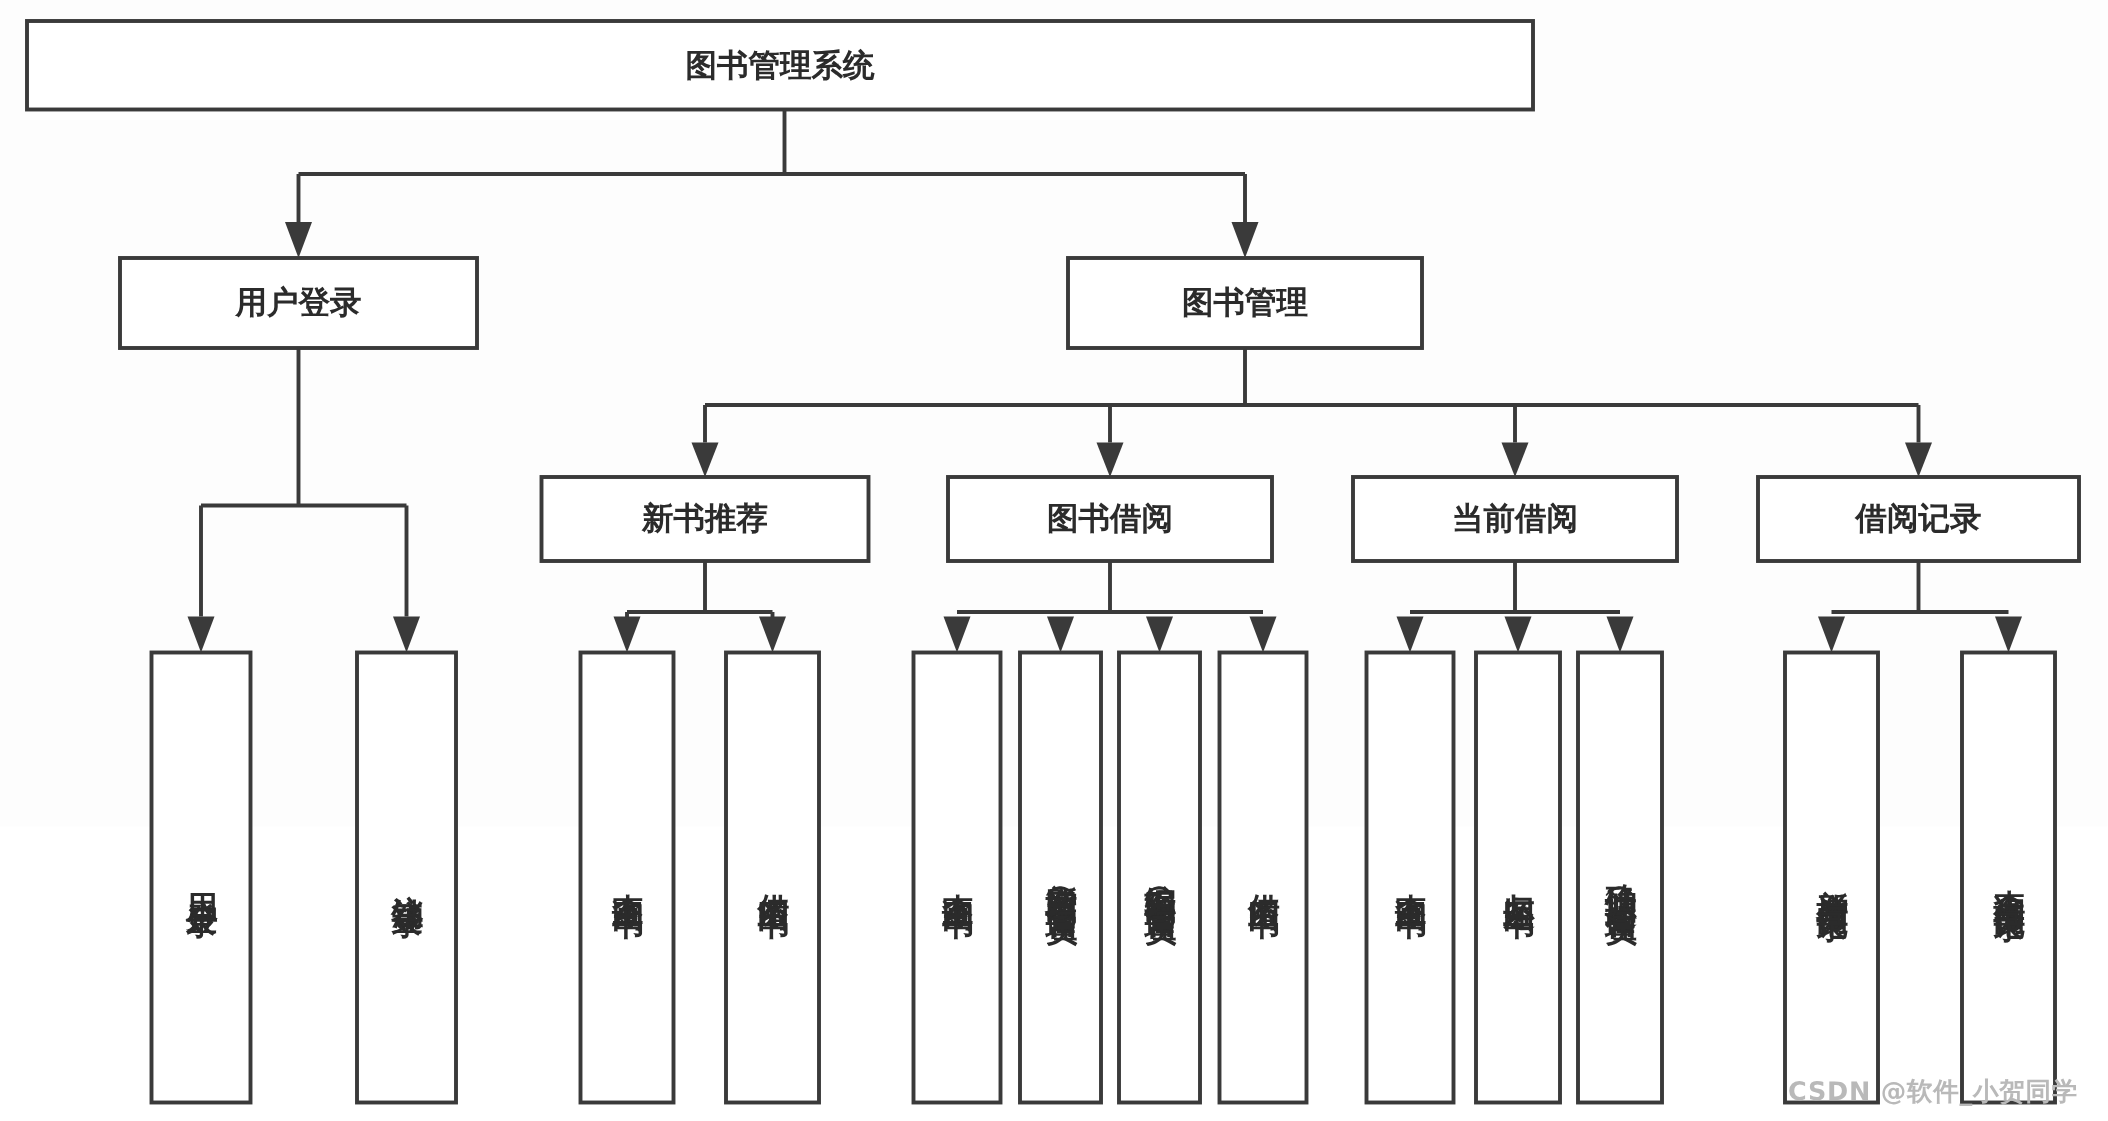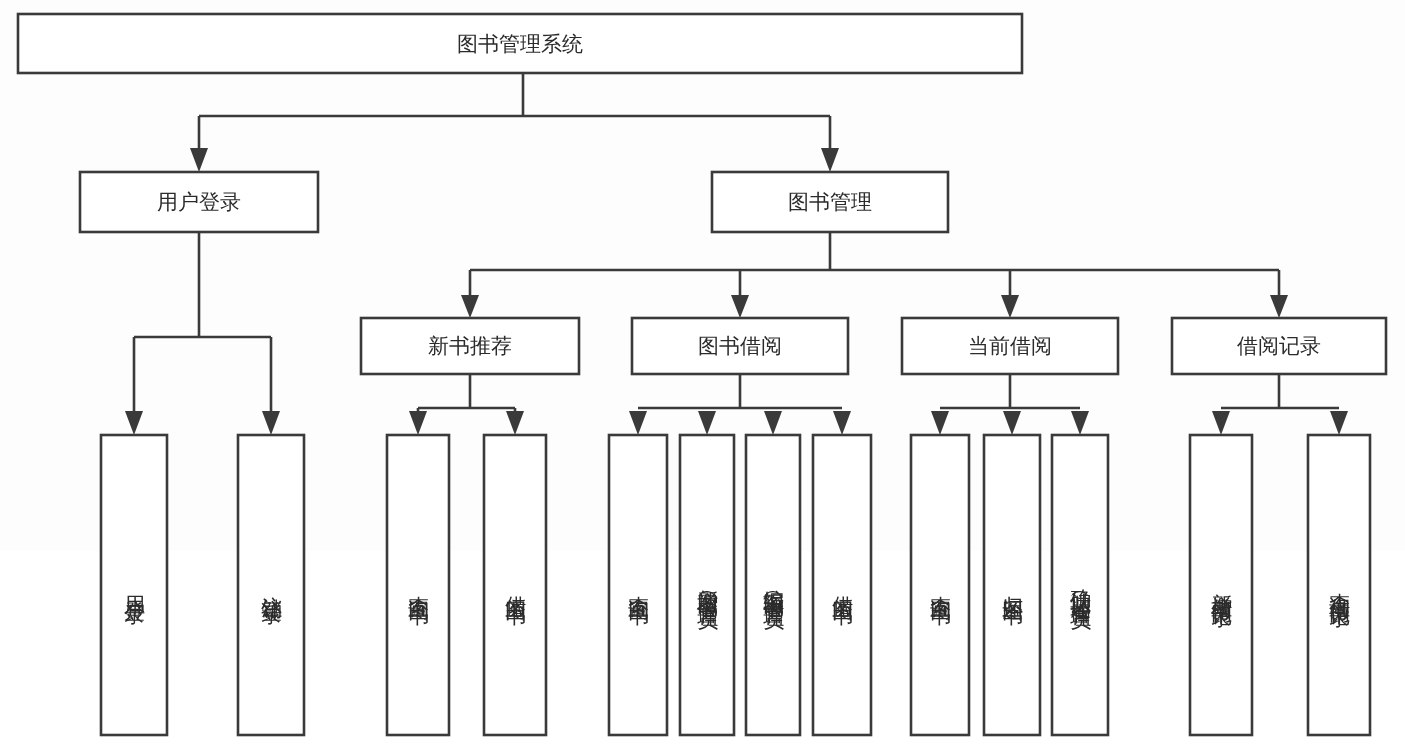--- a/index.html
+++ b/index.html
@@ -12,20 +12,21 @@
     height: 747px;
     font-family: "DejaVu Sans", "Liberation Sans", sans-serif;
     overflow: hidden;
     position: relative;
   }
   #diagram-root {
     position: relative;
     width: 1405px;
     height: 551px;
     background: #fdfdfd;
+    font-weight: bold;
   }
   svg#flowchart {
     position: absolute;
     left: 0;
     top: 0;
     width: 1405px;
     height: 747px;
     display: block;
   }
   .node-rect {
@@ -219,14 +220,15 @@
   <div class="vlabel-wrap" style="left:1052px; top:435px; width:56px; height:300px;">
     <span class="vlabel">确认归还（管理员）</span>
   </div>
   <div class="vlabel-wrap" style="left:1190px; top:435px; width:62px; height:300px;">
     <span class="vlabel">新增借阅记录</span>
   </div>
   <div class="vlabel-wrap" style="left:1308px; top:435px; width:62px; height:300px;">
     <span class="vlabel">查询借阅记录</span>
   </div>
 
+  <div class="watermark" style="left:1192px; top:716px;">CSDN @软件_小贺同学</div>
 
 </div>
 
 </body></html>

